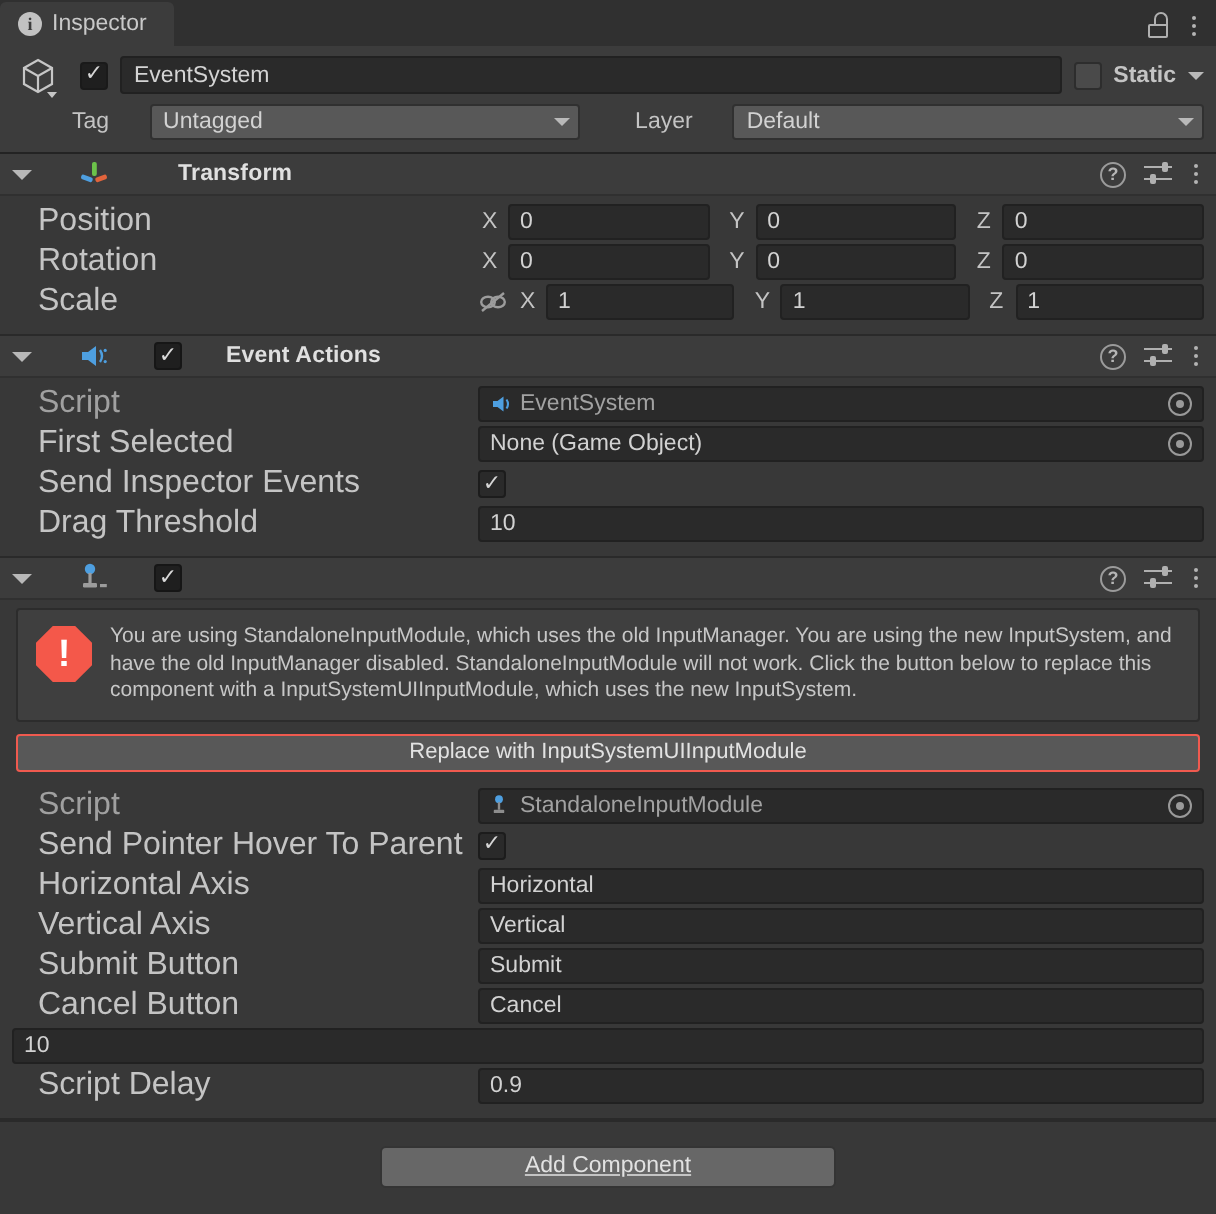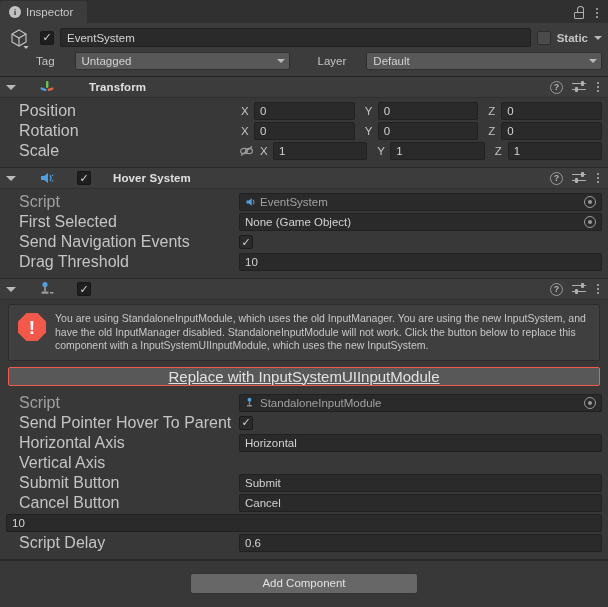--- a/index.html
+++ b/index.html
@@ -117,25 +117,25 @@
   .warn-icon { width: 28px; height: 28px; flex: 0 0 28px; position: relative; margin-top: 1px; }
   .octagon {
     width: 28px; height: 28px; background: #f4584a;
     clip-path: polygon(30% 0%, 70% 0%, 100% 30%, 100% 70%, 70% 100%, 30% 100%, 0% 70%, 0% 30%);
     display: flex; align-items: center; justify-content: center;
   }
   .octagon span { color: #fff; font-size: 19px; font-weight: bold; line-height: 1; font-family: "Liberation Sans", sans-serif; }
   .warn-text { font-size: 10.5px; line-height: 13.5px; color: #c7c7c7; }
   .replace-btn {
     margin: 6px 8px 4px 8px; height: 19px; background: #585858; border: 1px solid #f05a4f; border-radius: 2px;
-    display: flex; align-items: center; justify-content: center; color: #e2e2e2; font-size: 15px; text-decoration: underline;
-  }
-
-  
-  .footer { flex: 1 1 auto; background: #383838; border-top: 1px solid #2a2a2a; display: flex; justify-content: center; padding-top: 12px; }
+    display: flex; align-items: center; justify-content: center; color: #e2e2e2; font-size: 11px;
+  }
+
+  
+  .footer { flex: 1 1 auto; background: #383838; border-top: 1px solid #2a2a2a; display: flex; justify-content: center; padding-top: 12px; text-decoration: underline; }
   .add-component {
     width: 228px; height: 21px; background: #676767; border: 1px solid #343434; border-radius: 3px;
     display: flex; align-items: center; justify-content: center; color: #e2e2e2; font-size: 11.5px;
     align-self: flex-start;
   }
 </style>
 </head>
 <body>
 
 <div id="app">
@@ -284,21 +284,21 @@
       <span class="foldout"></span>
       <span style="width:16px;height:16px;display:inline-block;">
         <svg width="16" height="16" viewBox="0 0 16 16">
           <path d="M2 6 L5 6 L9 3 L9 13 L5 10 L2 10 Z" fill="#4e9fe0"></path>
           <path d="M11 5 Q13 8 11 11" fill="none" stroke="#4e9fe0" stroke-width="1.2"></path>
           <circle cx="13.6" cy="5.2" r="0.8" fill="#4e9fe0"></circle>
           <circle cx="13.6" cy="10.8" r="0.8" fill="#4e9fe0"></circle>
         </svg>
       </span>
       <span class="comp-check">✓</span>
-      <span class="comp-title">Hover System</span>
+      <span class="comp-title">Event Actions</span>
       <span class="comp-actions">
         <span class="help-icon">?</span>
         <span class="preset-icon">
           <span class="ln" style="top:2px;"></span>
             <span class="kn" style="left:9px;top:0px;"></span>
           <span class="ln" style="top:8px;"></span>
             <span class="kn" style="left:3px;top:6px;"></span>
         </span>
         <span class="kebab">
             <i></i>
@@ -326,21 +326,21 @@
       <div class="row">
         <span class="row-label">First Selected</span>
         <span class="field">
           <span class="txt">None (Game Object)</span>
           <span class="obj-picker">
               <i></i>
             </span>
         </span>
       </div>
       <div class="row">
-        <span class="row-label">Send Navigation Events</span>
+        <span class="row-label">Send Inspector Events</span>
         <span class="checkbox">✓</span>
       </div>
       <div class="row">
         <span class="row-label">Drag Threshold</span>
         <span class="field">
             <span class="txt">10</span>
           </span>
       </div>
     </div>
   </div>
@@ -407,20 +407,23 @@
         <span class="checkbox">✓</span>
       </div>
       <div class="row">
         <span class="row-label">Horizontal Axis</span>
         <span class="field">
             <span class="txt">Horizontal</span>
           </span>
       </div>
       <div class="row">
         <span class="row-label">Vertical Axis</span>
+        <span class="field">
+            <span class="txt">Vertical</span>
+          </span>
       </div>
       <div class="row">
         <span class="row-label">Submit Button</span>
         <span class="field">
             <span class="txt">Submit</span>
           </span>
       </div>
       <div class="row">
         <span class="row-label">Cancel Button</span>
         <span class="field">
@@ -428,21 +431,21 @@
           </span>
       </div>
       <div class="row">
         <span class="field">
             <span class="txt">10</span>
           </span>
       </div>
       <div class="row">
         <span class="row-label">Script Delay</span>
         <span class="field">
-            <span class="txt">0.6</span>
+            <span class="txt">0.9</span>
           </span>
       </div>
     </div>
   </div>
 
   <div class="footer">
     <div class="add-component">Add Component</div>
   </div>
 
 </div>

